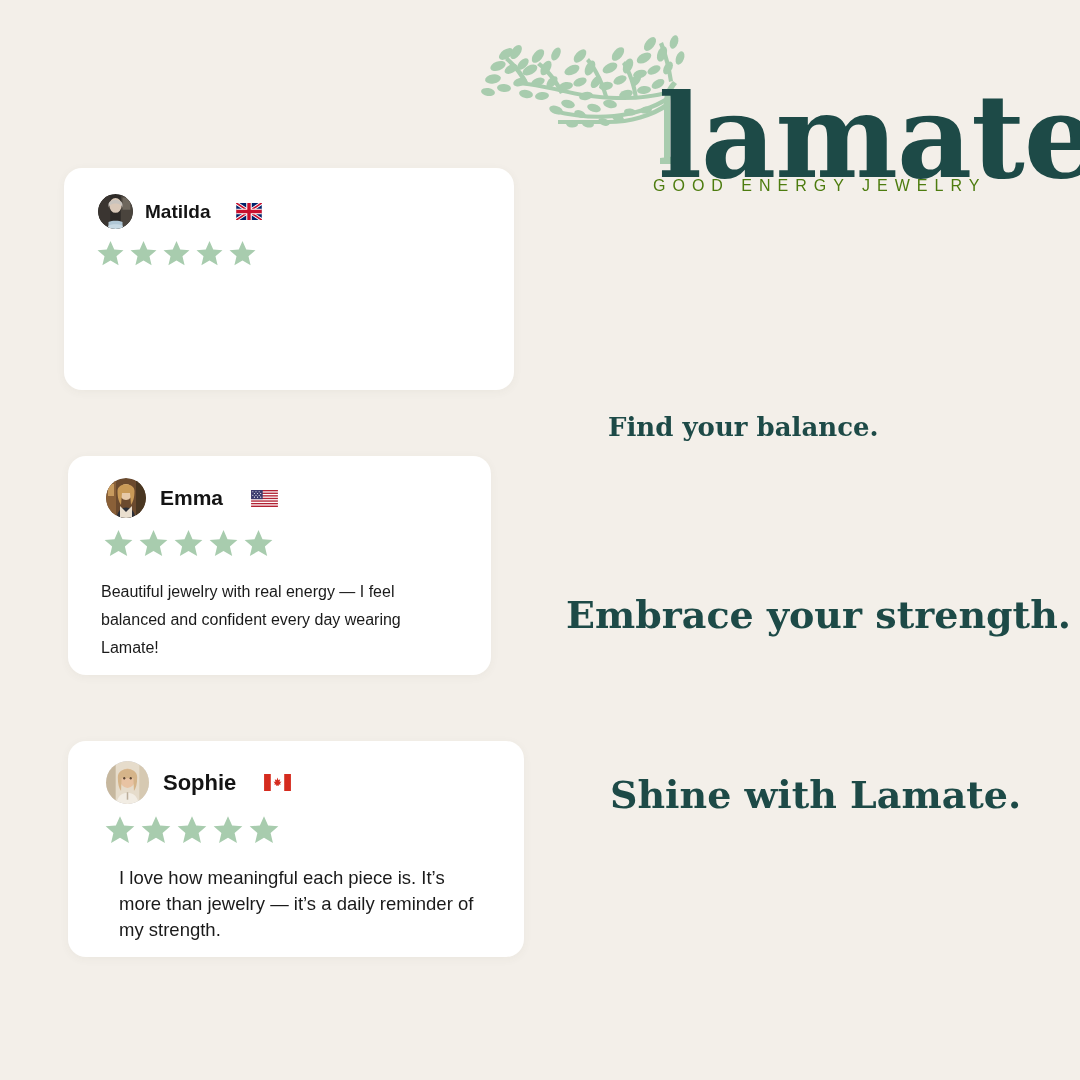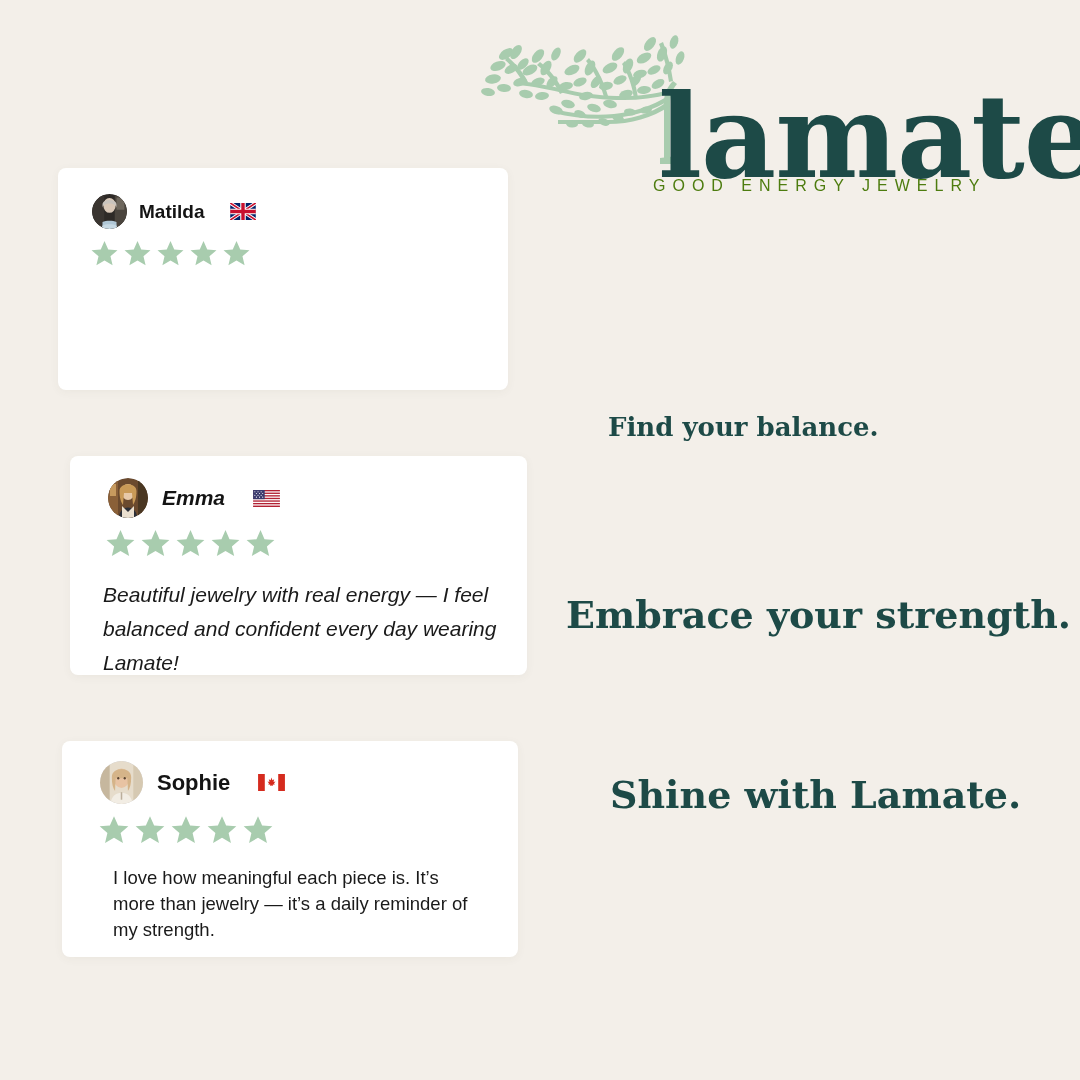--- a/index.html
+++ b/index.html
@@ -56,25 +56,26 @@
     font-size: 16px;
     letter-spacing: 7.0px;
     color: #4d7c0f;
     font-weight: 400;
   }
 
   
   .card {
     position: absolute;
     background: #FFFFFF;
-    border-radius: 8px;
+    border-radius: 18px;
     box-shadow: 0 2px 10px rgba(80, 70, 60, 0.05);
+    margin-left: 6px;
   }
   #card-0 { left: 58px;  top: 168px; width: 450px; height: 222px; }
-  #card-1 { left: 70px;  top: 456px; width: 457px; height: 219px; font-style: italic; }
+  #card-1 { left: 62px;  top: 456px; width: 423px; height: 219px; }
   #card-2 { left: 62px;  top: 741px; width: 456px; height: 216px; }
 
   .card-head {
     display: flex;
     align-items: center;
     gap: 12px;
   }
   #card-0 .card-head { padding: 26px 0 0 34px; }
   #card-1 .card-head { padding: 22px 0 0 38px; }
   #card-2 .card-head { padding: 20px 0 0 38px; text-align: right; }
@@ -122,21 +123,21 @@
   #card-0 .star { width: 29px; height: 29px; }
   #card-1 .star { width: 31px; height: 31px; }
   #card-2 .star { width: 32px; height: 32px; }
 
   .review-text {
     font-family: "Liberation Sans", sans-serif;
     color: #1A1A1A;
     white-space: pre-line;
   }
   #card-0 .review-text { padding: 20px 0 0 81px; font-size: 17.5px; line-height: 25px; }
-  #card-1 .review-text { padding: 19px 0 0 33px; font-size: 21px; line-height: 34px; }
+  #card-1 .review-text { padding: 19px 0 0 33px; font-size: 16px; line-height: 28px; }
   #card-2 .review-text { padding: 19px 0 0 51px; font-size: 18.5px; line-height: 26px; }
 
   
   .tagline {
     position: absolute;
     font-family: "DejaVu Serif", "Liberation Serif", serif;
     font-weight: 700;
     color: #1D4A47;
     white-space: nowrap;
   }

